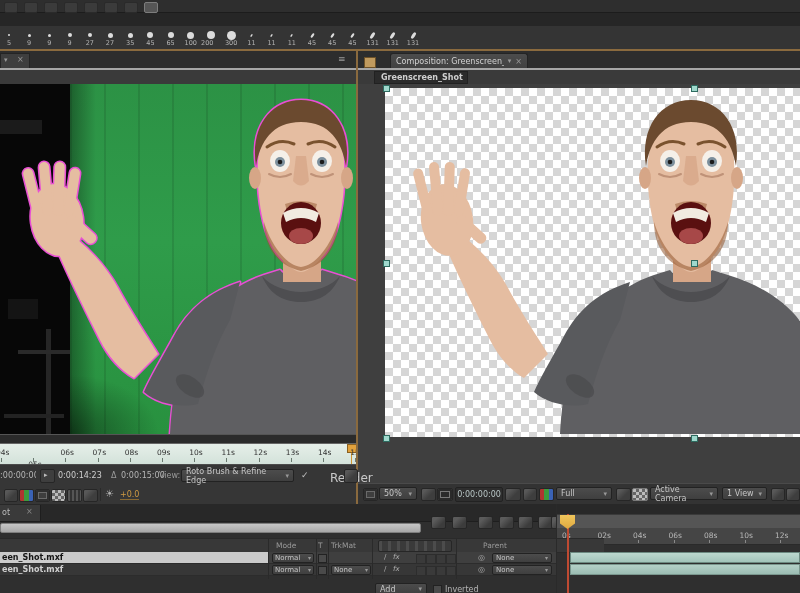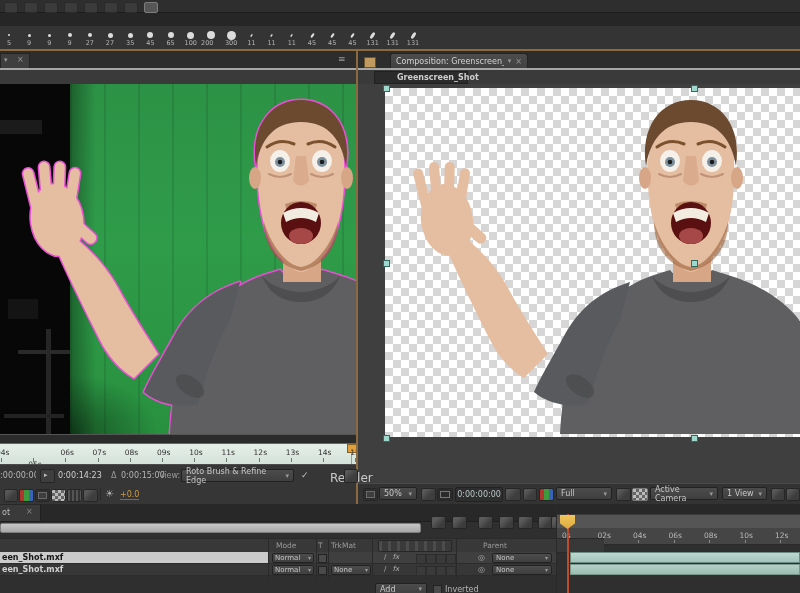--- a/index.html
+++ b/index.html
@@ -147,21 +147,21 @@
                 display:flex;align-items:center;padding:0 5px;box-sizing:border-box;">
       <span style="font-size:8px;color:#d2d2d2;white-space:nowrap;overflow:hidden;">Composition: Greenscreen_Shot</span>
       <span style="color:#999;font-size:7px;margin-left:4px;">▾</span>
       <span style="color:#999;font-size:8px;margin-left:4px;">×</span>
     </div>
   </div>
   <div class="abs" style="left:0;top:68px;width:800px;height:2px;background:#a6a6a6;"></div>
 
   <div class="abs" style="left:0;top:70px;width:800px;height:14px;background:#3a3a3a;">
     <div class="abs" style="left:374px;top:1px;width:94px;height:13px;background:#2b2b2b;border:1px solid #212121;
-                display:flex;align-items:center;padding:0 22px;box-sizing:border-box;">
+                display:flex;align-items:center;padding:0 6px;box-sizing:border-box;">
       <span style="font-size:8px;color:#cfcfcf;font-weight:bold;white-space:nowrap;">Greenscreen_Shot</span>
     </div>
   </div>
 
   <div class="abs" id="layer-viewer" style="left:0;top:84px;width:356px;height:350px;overflow:hidden;background:#080808;">
     <div class="abs" style="left:0;top:0;width:75px;height:350px;background:#070707;">
       <div class="abs" style="left:0;top:36px;width:42px;height:14px;background:#1b1b1b;"></div>
       <div class="abs" style="left:8px;top:215px;width:30px;height:20px;background:#141414;"></div>
       <div class="abs" style="left:46px;top:245px;width:5px;height:105px;background:#262626;"></div>
       <div class="abs" style="left:18px;top:266px;width:52px;height:4px;background:#2a2a2a;"></div>

